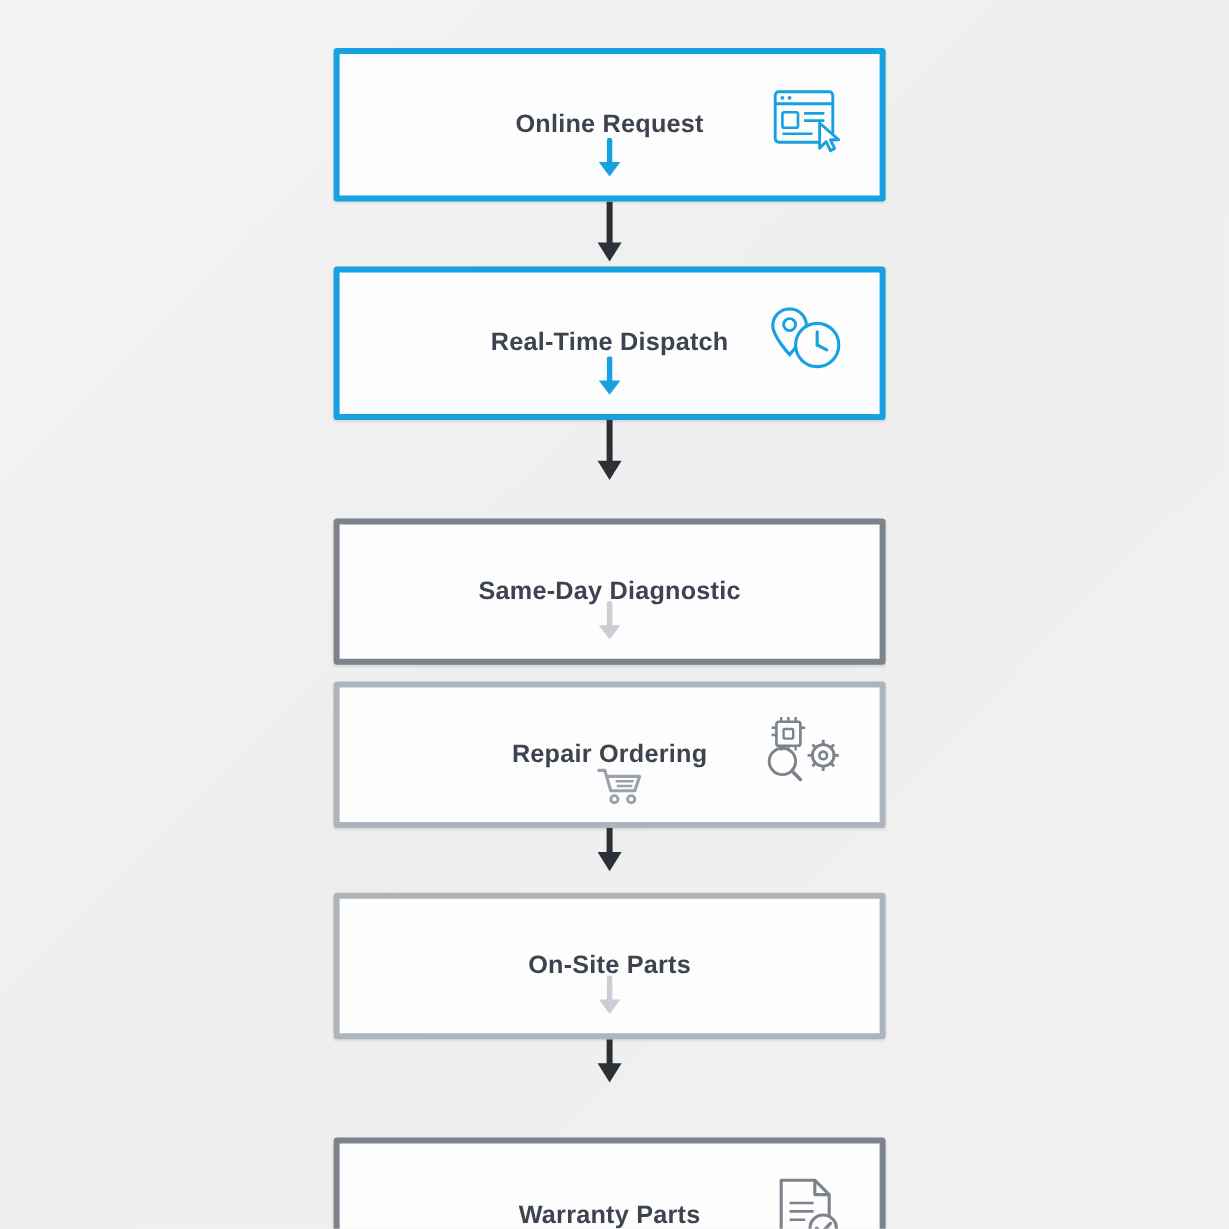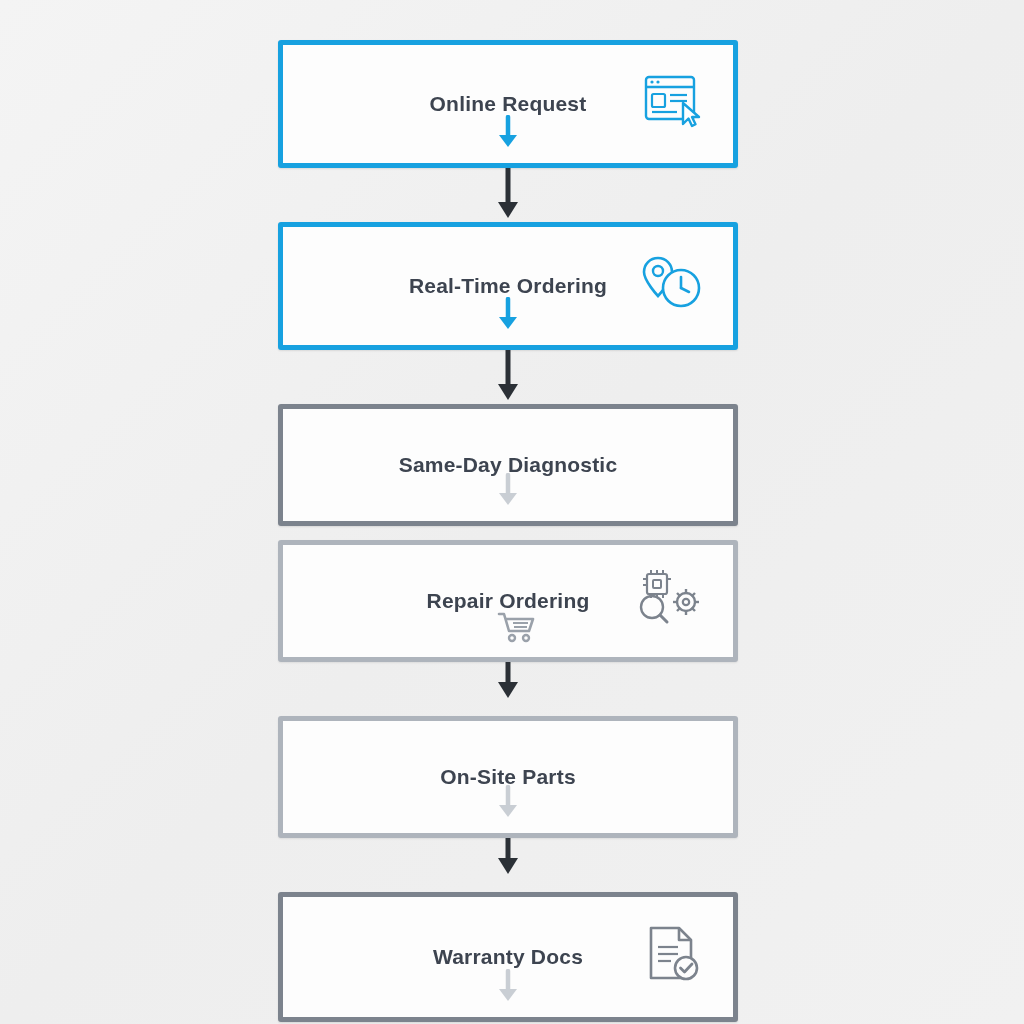--- a/index.html
+++ b/index.html
@@ -81,20 +81,21 @@
 
   .node-blue {
     border: 5px solid #17a1e0;
     border-radius: 3px;
     box-shadow: 0 1px 2px rgba(0,0,0,0.10);
   }
   .node-gray-dark {
     border: 5px solid #7c838d;
     border-radius: 3px;
     box-shadow: 0 1px 2px rgba(0,0,0,0.10);
+    margin-top: 28px;
   }
   .node-gray-mid {
     border: 5px solid #aeb4bc;
     border-radius: 3px;
     box-shadow: 0 1px 2px rgba(0,0,0,0.08);
   }
 
   .h-128 { height: 128px; }
   .h-130 { height: 130px; }
   .h-122 { height: 122px; }
@@ -129,21 +130,21 @@
     </div>
 
     <div class="connector">
       <svg width="26" height="54" viewBox="0 0 26 54">
         <line x1="13" y1="0" x2="13" y2="36" stroke="#2b3036" stroke-width="5"></line>
         <path d="M3 34 L13 50 L23 34 Z" fill="#2b3036"></path>
       </svg>
     </div>
 
     <div class="node node-blue h-128">
-      <span class="node-label">Real-Time Ordering</span>
+      <span class="node-label">Real-Time Dispatch</span>
       <span class="node-icon">
         <svg width="66" height="60" viewBox="0 0 66 60" fill="none">
           <path d="M19 4 C11 4 5 10.2 5 18 C5 27 19 42 19 42 C19 42 33 27 33 18 C33 10.2 27 4 19 4 Z" stroke="#17a1e0" stroke-width="2.6" fill="none"></path>
           <circle cx="19" cy="17" r="5" stroke="#17a1e0" stroke-width="2.4" fill="none"></circle>
           <circle cx="42" cy="34" r="18" stroke="#17a1e0" stroke-width="2.6" fill="#fdfdfd"></circle>
           <line x1="42" y1="23" x2="42" y2="34" stroke="#17a1e0" stroke-width="2.6" stroke-linecap="round"></line>
           <line x1="42" y1="34" x2="50" y2="38" stroke="#17a1e0" stroke-width="2.6" stroke-linecap="round"></line>
         </svg>
       </span>
       <span class="inner-arrow">
@@ -231,21 +232,21 @@
     </div>
 
     <div class="connector">
       <svg width="26" height="54" viewBox="0 0 26 54">
         <line x1="13" y1="0" x2="13" y2="22" stroke="#2b3036" stroke-width="5"></line>
         <path d="M3 20 L13 36 L23 20 Z" fill="#2b3036"></path>
       </svg>
     </div>
 
     <div class="node node-gray-dark h-130">
-      <span class="node-label">Warranty Docs</span>
+      <span class="node-label">Warranty Parts</span>
       <span class="node-icon">
         <svg width="60" height="62" viewBox="0 0 60 62" fill="none">
           <path d="M6 4 H34 L46 16 V54 H6 Z" stroke="#7c838d" stroke-width="2.6" fill="none" stroke-linejoin="round"></path>
           <path d="M34 4 V16 H46" stroke="#7c838d" stroke-width="2.6" fill="none" stroke-linejoin="round"></path>
           <line x1="13" y1="23" x2="33" y2="23" stroke="#7c838d" stroke-width="2.2"></line>
           <line x1="13" y1="30" x2="33" y2="30" stroke="#7c838d" stroke-width="2.2"></line>
           <line x1="13" y1="37" x2="26" y2="37" stroke="#7c838d" stroke-width="2.2"></line>
           <circle cx="41" cy="44" r="11" stroke="#7c838d" stroke-width="2.6" fill="#fdfdfd"></circle>
           <path d="M35.5 44 L39.5 48 L47 40" stroke="#7c838d" stroke-width="2.8" fill="none" stroke-linecap="round" stroke-linejoin="round"></path>
         </svg>

